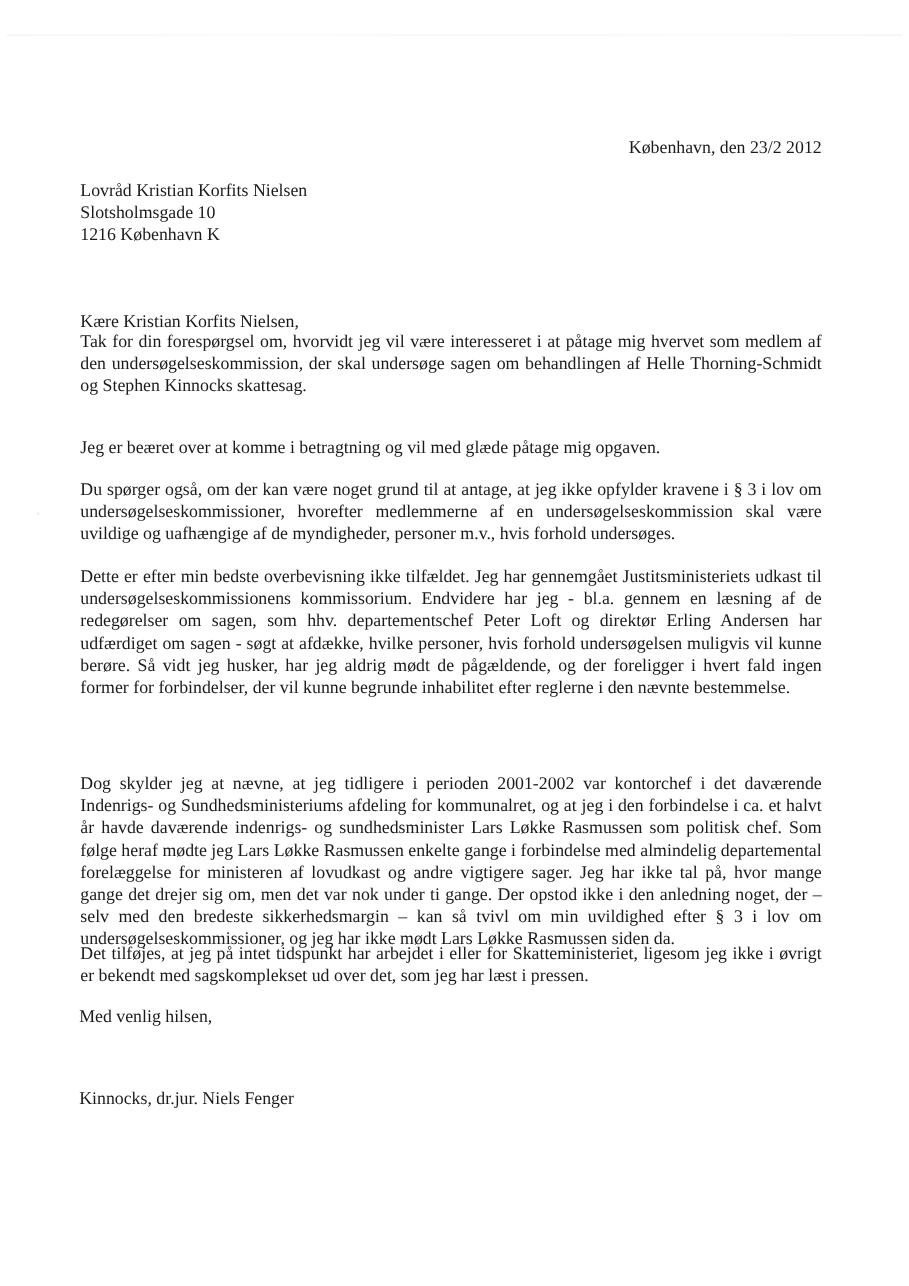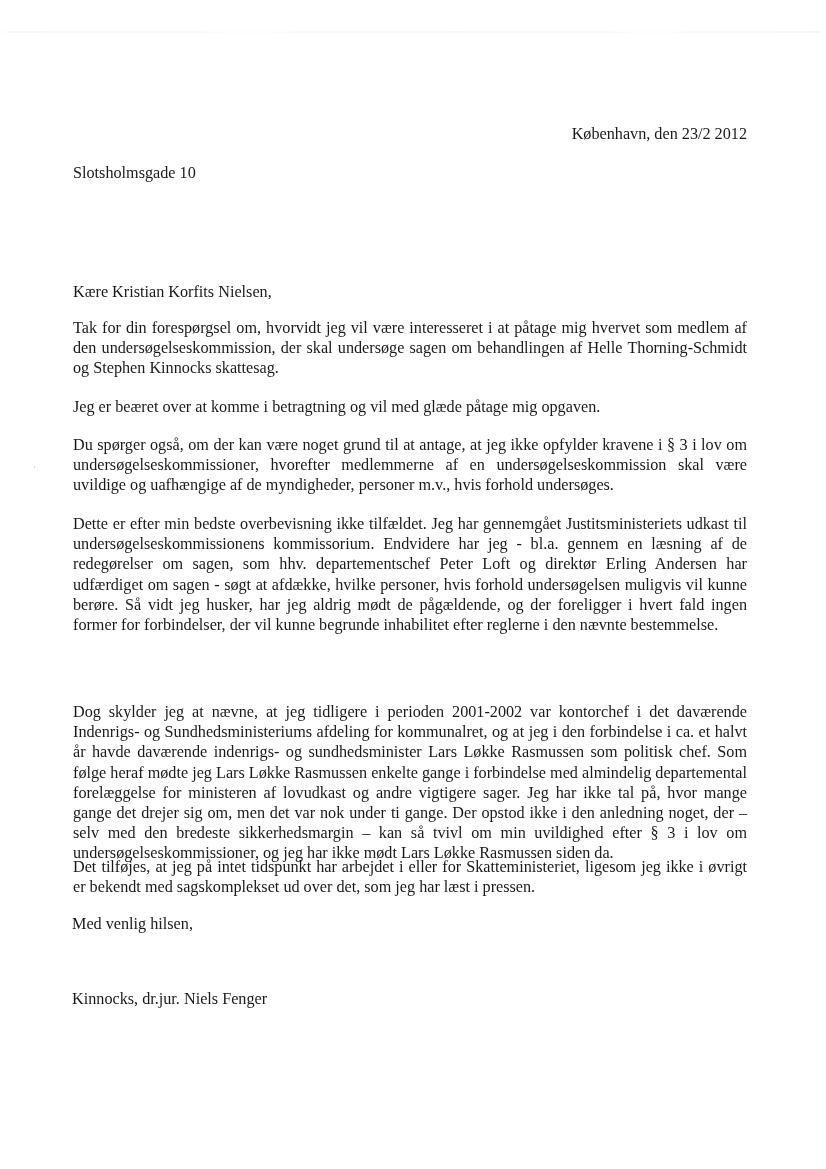--- a/index.html
+++ b/index.html
@@ -53,21 +53,21 @@
       left: 0;
       white-space: nowrap;
     }
     .para {
       position: absolute;
       left: 0;
       width: 674px;
       text-align: justify;
       margin: 0;
     }
-    .p1 { top: 318px; }
+    .p1 { top: 300px; }
     .p2 { top: 397px; }
     .p3 { top: 435px; }
     .p4 { top: 514px; }
     .p5 { top: 658px; margin-top: 44px; }
     .p6 { top: 857px; }
     .closing {
       position: absolute;
       top: 914px;
       left: -1px;
       white-space: nowrap;
@@ -91,21 +91,23 @@
 <body>
 
 <div class="scan-edge"></div>
 <div class="margin-speck"></div>
 
 <div class="page">
 
   <div class="date-line">København, den 23/2 2012</div>
 
   <div class="address">
+    <div>Lovråd Kristian Korfits Nielsen</div>
     <div>Slotsholmsgade 10</div>
+    <div>1216 København K</div>
   </div>
 
   <div class="salutation">Kære Kristian Korfits Nielsen,</div>
 
   <p class="para p1">Tak for din forespørgsel om, hvorvidt jeg vil være interesseret i at påtage mig hvervet som medlem af den undersøgelseskommission, der skal undersøge sagen om behandlingen af Helle Thorning-Schmidt og Stephen Kinnocks skattesag.</p>
   <p class="para p2">Jeg er beæret over at komme i betragtning og vil med glæde påtage mig opgaven.</p>
   <p class="para p3">Du spørger også, om der kan være noget grund til at antage, at jeg ikke opfylder kravene i § 3 i lov om undersøgelseskommissioner, hvorefter medlemmerne af en undersøgelseskommission skal være uvildige og uafhængige af de myndigheder, personer m.v., hvis forhold undersøges.</p>
   <p class="para p4">Dette er efter min bedste overbevisning ikke tilfældet. Jeg har gennemgået Justitsministeriets udkast til undersøgelseskommissionens kommissorium. Endvidere har jeg - bl.a. gennem en læsning af de redegørelser om sagen, som hhv. departementschef Peter Loft og direktør Erling Andersen har udfærdiget om sagen - søgt at afdække, hvilke personer, hvis forhold undersøgelsen muligvis vil kunne berøre. Så vidt jeg husker, har jeg aldrig mødt de pågældende, og der foreligger i hvert fald ingen former for forbindelser, der vil kunne begrunde inhabilitet efter reglerne i den nævnte bestemmelse.</p>
   <p class="para p5">Dog skylder jeg at nævne, at jeg tidligere i perioden 2001-2002 var kontorchef i det daværende Indenrigs- og Sundhedsministeriums afdeling for kommunalret, og at jeg i den forbindelse i ca. et halvt år havde daværende indenrigs- og sundhedsminister Lars Løkke Rasmussen som politisk chef. Som følge heraf mødte jeg Lars Løkke Rasmussen enkelte gange i forbindelse med almindelig departemental forelæggelse for ministeren af lovudkast og andre vigtigere sager. Jeg har ikke tal på, hvor mange gange det drejer sig om, men det var nok under ti gange. Der opstod ikke i den anledning noget, der – selv med den bredeste sikkerhedsmargin – kan så tvivl om min uvildighed efter § 3 i lov om undersøgelseskommissioner, og jeg har ikke mødt Lars Løkke Rasmussen siden da.</p>
   <p class="para p6">Det tilføjes, at jeg på intet tidspunkt har arbejdet i eller for Skatteministeriet, ligesom jeg ikke i øvrigt er bekendt med sagskomplekset ud over det, som jeg har læst i pressen.</p>

